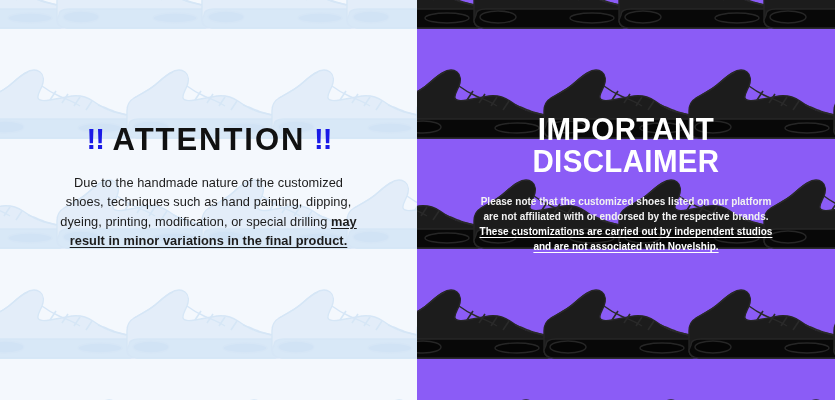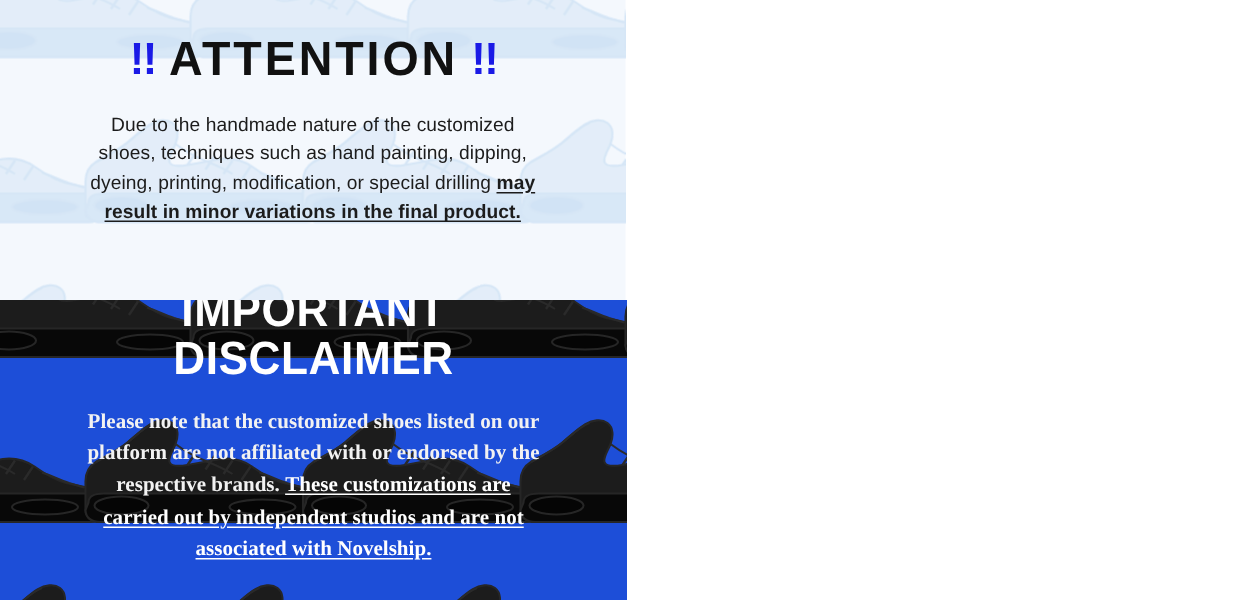--- a/index.html
+++ b/index.html
@@ -9,41 +9,41 @@
     height: 400px;
     overflow: hidden;
     font-family: "Liberation Sans", sans-serif;
   }
 
   #banner {
     position: relative;
     width: 835px;
     height: 400px;
     display: flex;
-    flex-direction: column;
+    flex-direction: row;
   }
 
   
   .panel {
     position: relative;
     height: 400px;
     overflow: hidden;
     display: flex;
     align-items: center;
     justify-content: center;
   }
 
   .panel-light {
     width: 417px;
     background: #f4f8fd;
   }
 
   .panel-dark {
     width: 418px;
-    background: #1d4ed8;
+    background: #8b5cf6;
   }
 
   
   .pattern {
     position: absolute;
     top: 0;
     left: 0;
     width: 100%;
     height: 100%;
     pointer-events: none;
@@ -120,22 +120,22 @@
   .body-light {
     font-family: "Liberation Sans", sans-serif;
     font-size: 12.8px;
     line-height: 1.52;
     color: #1c1c1c;
     margin: 16px;
     letter-spacing: 0.05px;
   }
 
   .body-dark {
-    font-family: Liberation Serif, serif;
-    font-size: 14px;
+    font-family: Liberation Sans, sans-serif;
+    font-size: 10px;
     line-height: 1.52;
     color: #f2f2f2;
     margin: 16px;
     font-weight: 600;
     letter-spacing: 0.02px;
   }
 
   .emph {
     font-weight: 700;
     text-decoration: underline;

